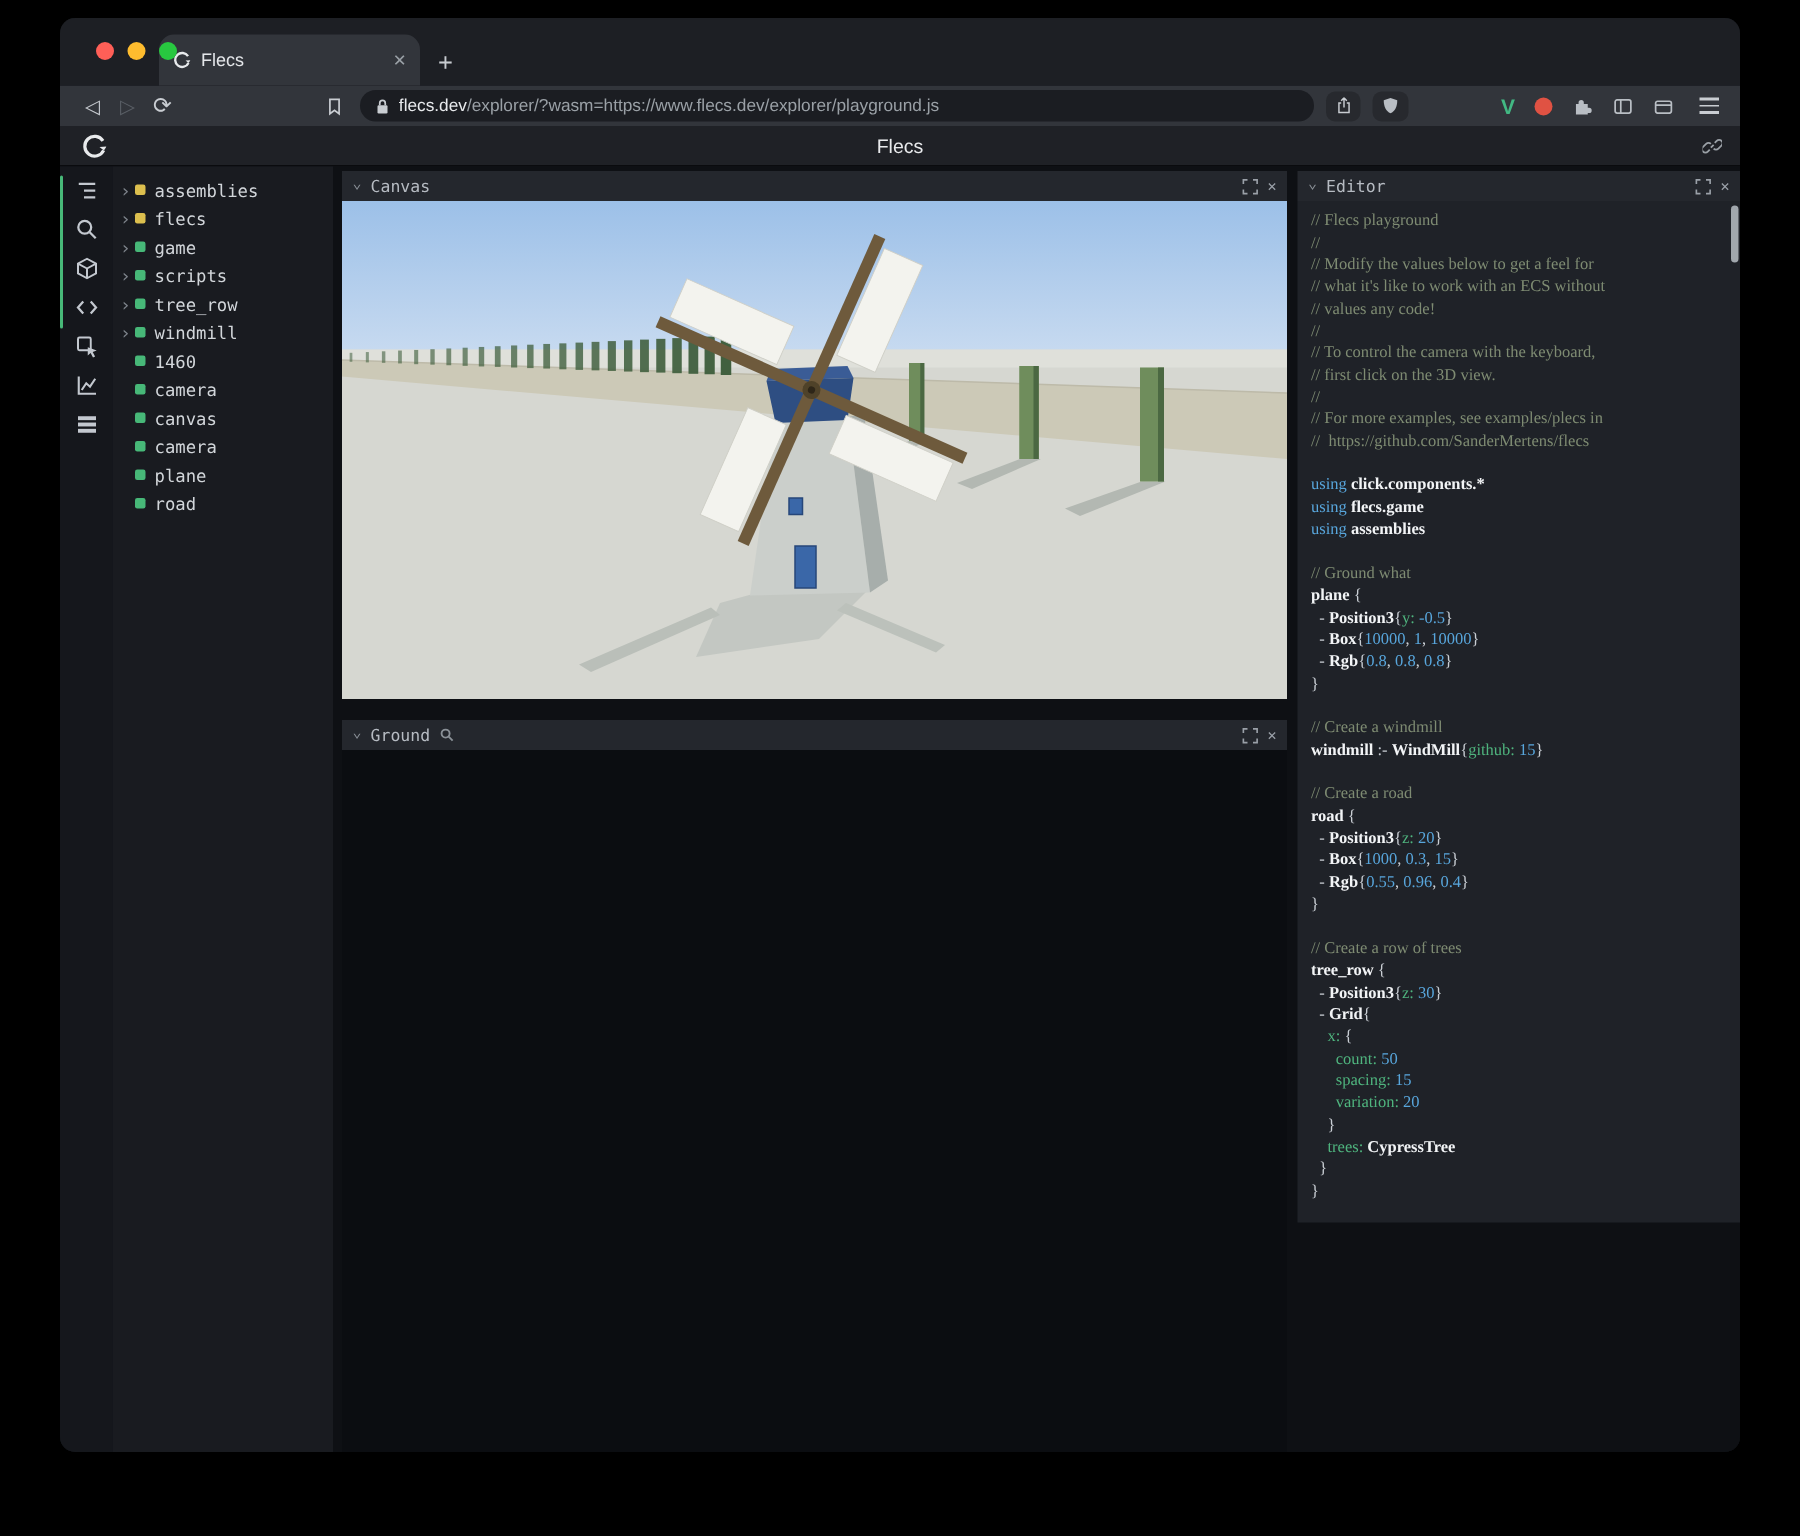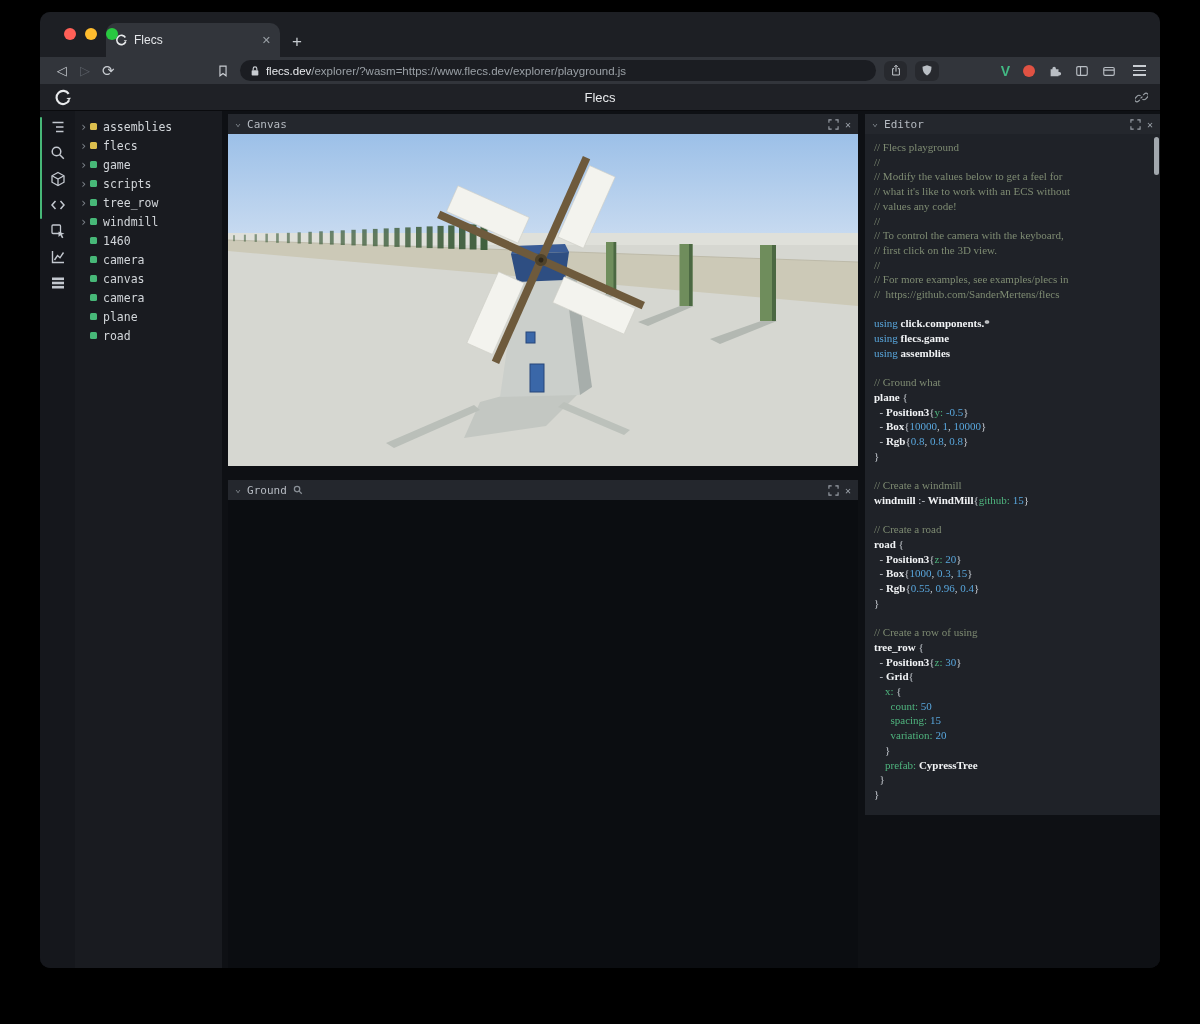--- a/index.html
+++ b/index.html
@@ -426,30 +426,30 @@
             <div class="code-line"><span class="cm">// Create a windmill</span></div>
             <div class="code-line"><span class="ty">windmill</span><span class="pl"> :- </span><span class="ty">WindMill</span><span class="pl">{</span><span class="pr">github:</span><span class="pl"> </span><span class="nu">15</span><span class="pl">}</span></div>
             <div class="code-line">&nbsp;</div>
             <div class="code-line"><span class="cm">// Create a road</span></div>
             <div class="code-line"><span class="ty">road</span><span class="pl"> {</span></div>
             <div class="code-line"><span class="pl">  - </span><span class="ty">Position3</span><span class="pl">{</span><span class="pr">z:</span><span class="pl"> </span><span class="nu">20</span><span class="pl">}</span></div>
             <div class="code-line"><span class="pl">  - </span><span class="ty">Box</span><span class="pl">{</span><span class="nu">1000</span><span class="pl">, </span><span class="nu">0.3</span><span class="pl">, </span><span class="nu">15</span><span class="pl">}</span></div>
             <div class="code-line"><span class="pl">  - </span><span class="ty">Rgb</span><span class="pl">{</span><span class="nu">0.55</span><span class="pl">, </span><span class="nu">0.96</span><span class="pl">, </span><span class="nu">0.4</span><span class="pl">}</span></div>
             <div class="code-line"><span class="pl">}</span></div>
             <div class="code-line">&nbsp;</div>
-            <div class="code-line"><span class="cm">// Create a row of using</span></div>
+            <div class="code-line"><span class="cm">// Create a row of trees</span></div>
             <div class="code-line"><span class="ty">tree_row</span><span class="pl"> {</span></div>
             <div class="code-line"><span class="pl">  - </span><span class="ty">Position3</span><span class="pl">{</span><span class="pr">z:</span><span class="pl"> </span><span class="nu">30</span><span class="pl">}</span></div>
             <div class="code-line"><span class="pl">  - </span><span class="ty">Grid</span><span class="pl">{</span></div>
             <div class="code-line"><span class="pl">    </span><span class="pr">x:</span><span class="pl"> {</span></div>
             <div class="code-line"><span class="pl">      </span><span class="pr">count:</span><span class="pl"> </span><span class="nu">50</span></div>
             <div class="code-line"><span class="pl">      </span><span class="pr">spacing:</span><span class="pl"> </span><span class="nu">15</span></div>
             <div class="code-line"><span class="pl">      </span><span class="pr">variation:</span><span class="pl"> </span><span class="nu">20</span></div>
             <div class="code-line"><span class="pl">    }</span></div>
-            <div class="code-line"><span class="pl">    </span><span class="pr">prefab:</span><span class="pl"> </span><span class="ty">CypressTree</span></div>
+            <div class="code-line"><span class="pl">    </span><span class="pr">trees:</span><span class="pl"> </span><span class="ty">CypressTree</span></div>
             <div class="code-line"><span class="pl">  }</span></div>
             <div class="code-line"><span class="pl">}</span></div>
           </div>
       </div>
 
     </div>
   </div>
 </div>
 
 </body></html>

